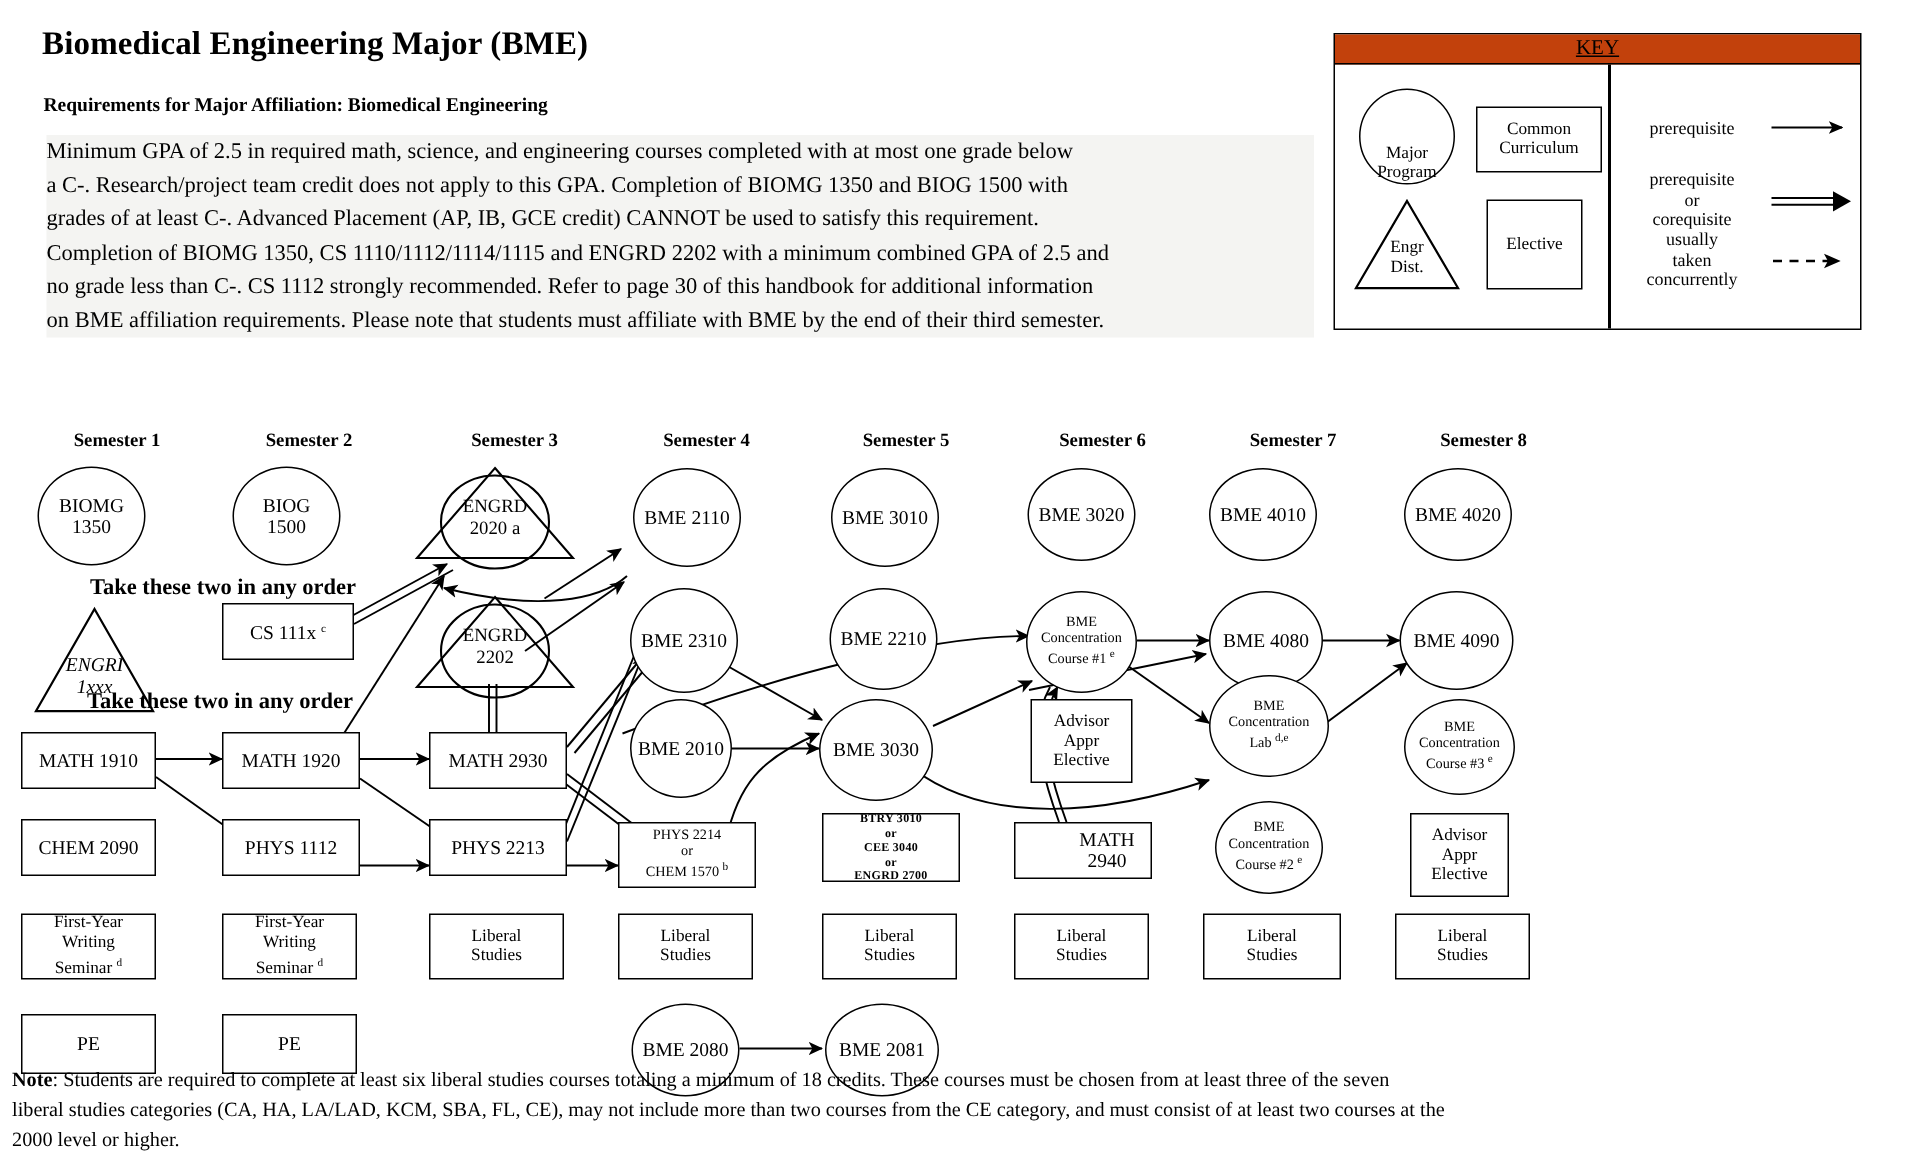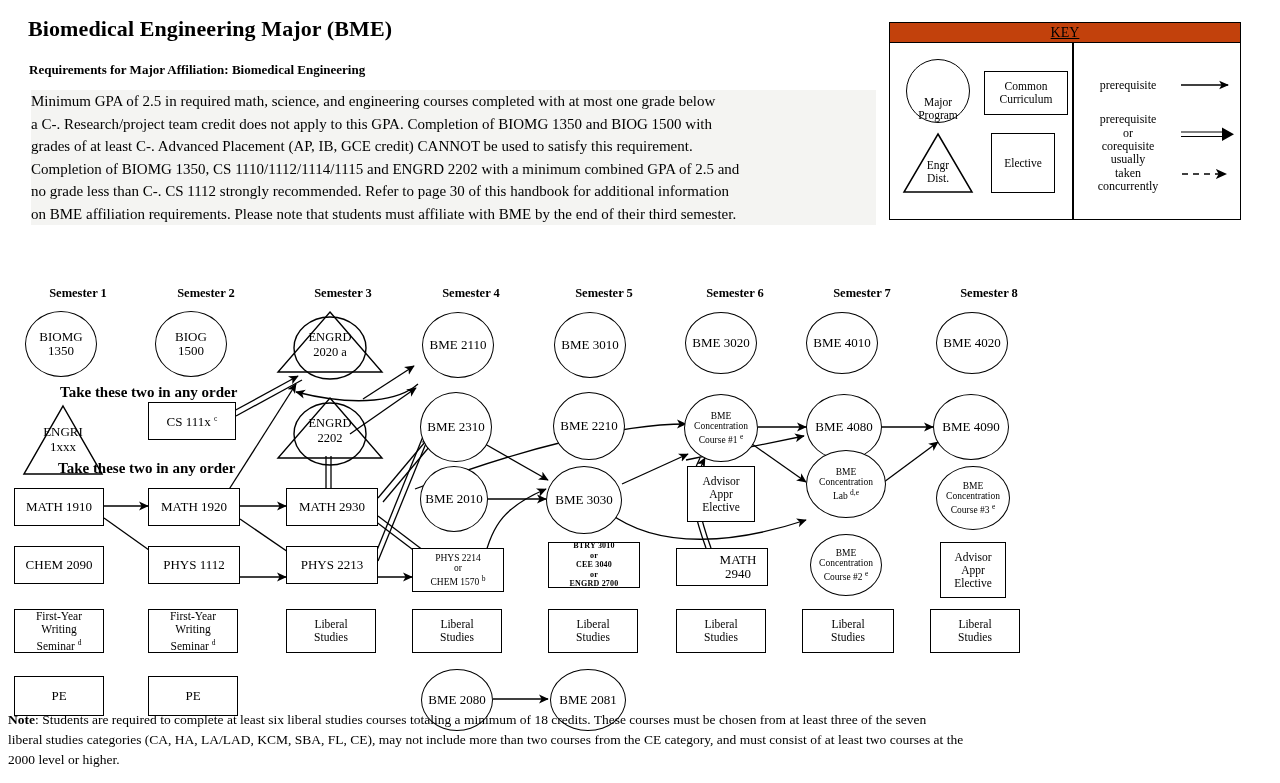--- a/index.html
+++ b/index.html
@@ -235,21 +235,21 @@
       <div class="colhdr" style="left: 679px; top: 2px; width: 112px;">Semester 6</div>
       <div class="colhdr" style="left: 806px; top: 2px; width: 112px;">Semester 7</div>
       <div class="colhdr" style="left: 933px; top: 2px; width: 112px;">Semester 8</div>
       <div class="node circ" style="left: 25px; top: 27px; width: 72px; height: 66px;">
         <span>BIOMG<br>1350</span>
       </div>
       <div class="tri-wrap" style="left: 22px; top: 120px; width: 82px; height: 72px;">
         <svg width="82" height="72" viewBox="0 0 82 72">
           <polygon points="41,2 80,70 2,70" fill="#fff" stroke="#000" stroke-width="1.5"></polygon>
         </svg>
-        <div style="position:absolute;left:0;top:20px;width:82px;text-align:center;font-size:13px;line-height:15px;">ENGRI<br>1xxx</div>
+        <div style="position:absolute;left:0;top:31px;width:82px;text-align:center;font-size:13px;line-height:15px;font-style:italic;">ENGRI<br>1xxx</div>
       </div>
       <div class="node rect" style="left: 14px; top: 204px; width: 90px; height: 38px;">
         <span>MATH 1910</span>
       </div>
       <div class="node rect" style="left: 14px; top: 262px; width: 90px; height: 38px;">
         <span>CHEM 2090</span>
       </div>
       <div class="node rect md" style="left: 14px; top: 325px; width: 90px; height: 44px;">
         <span>First-Year<br>Writing<br>Seminar&nbsp;<span class="sup">d</span></span>
       </div>

